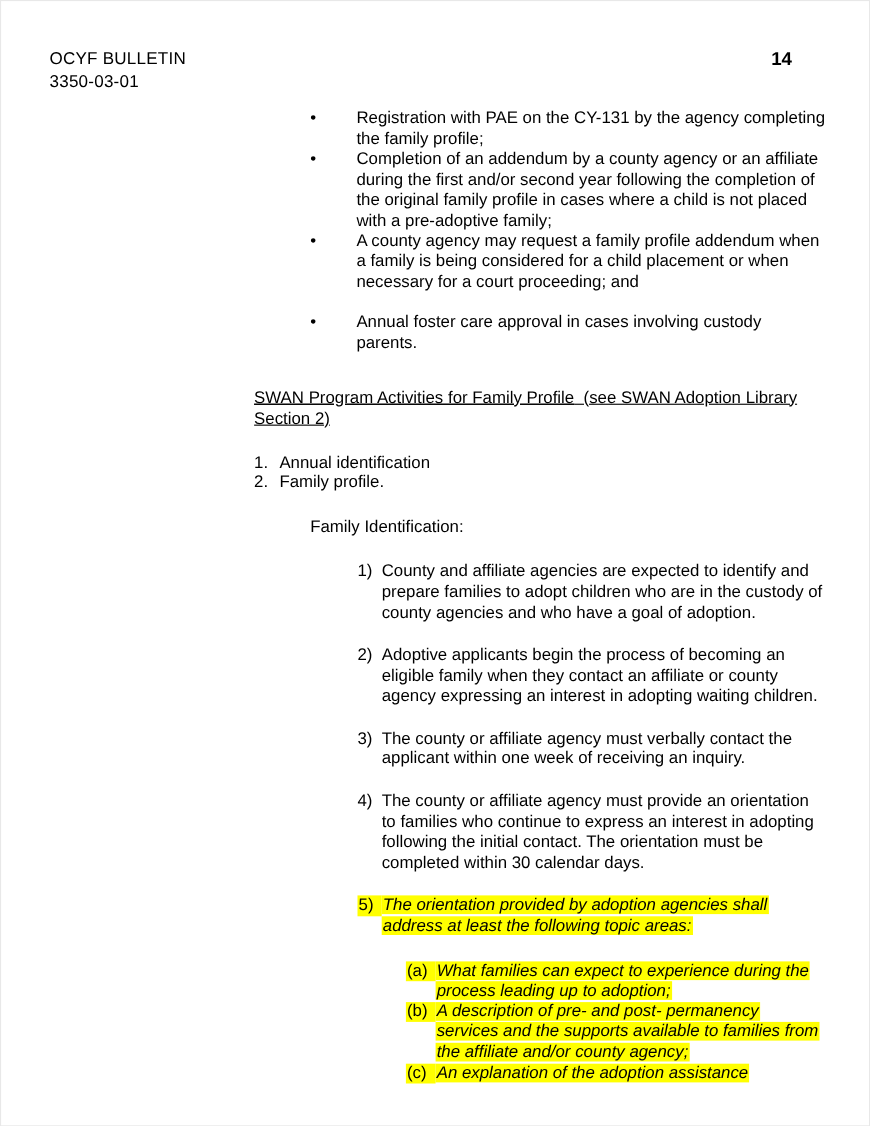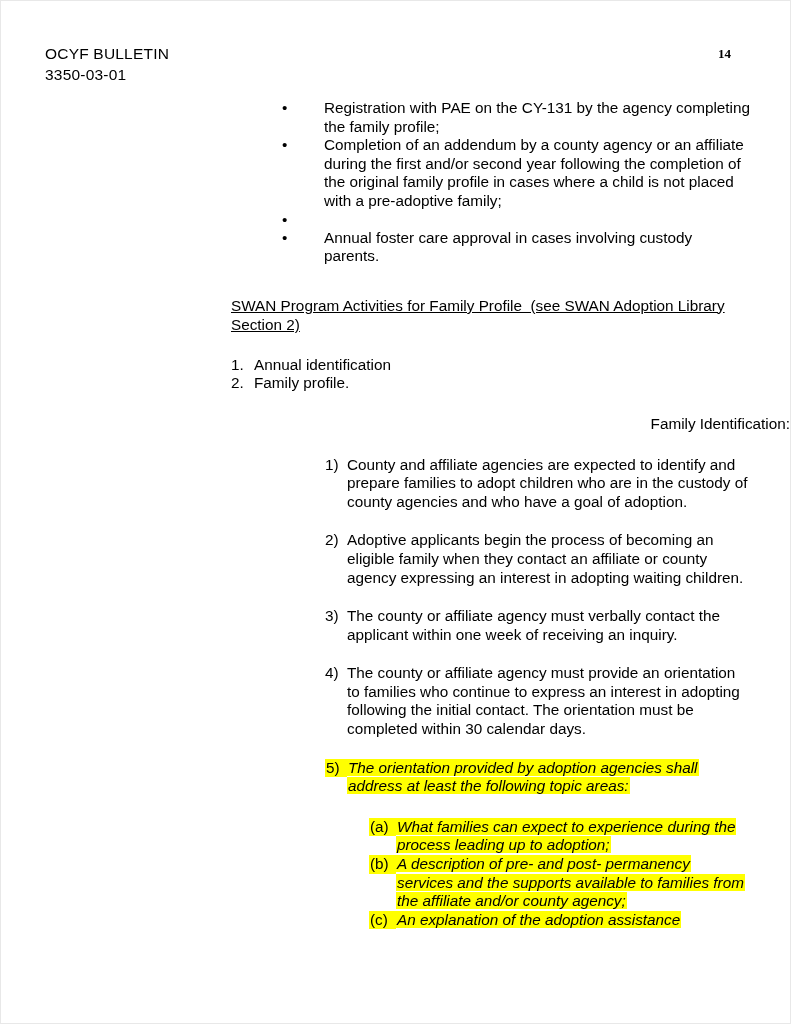--- a/index.html
+++ b/index.html
@@ -34,26 +34,25 @@
     position: absolute;
     left: 0;
     top: 0;
     font-size: 15.5px;
     line-height: 21px;
     letter-spacing: 0.2px;
   }
   .header-line { display: block; white-space: nowrap; }
   .header-page-number {
     position: absolute;
-    right: 13px;
-    top: 0;
-    font-size: 13px;
+    right: 24px;
+    top: 0;
+    font-size: 17px;
     line-height: 21px;
     font-weight: 700;
-    font-family: Liberation Serif, serif;
   }
 
   
   .body-block {
     position: absolute;
     top: 98px;
     left: 0;
     right: 0;
   }
 
@@ -114,21 +113,20 @@
     width: 20px;
     font-size: 15.3px;
     line-height: 18.6px;
   }
 
   
   .sub-heading {
     margin: 22px 0 0 281px;
     font-size: 15.3px;
     line-height: 18.6px;
-    text-align: right;
   }
 
   
   .paren-list {
     margin: 22px 0 0 0;
     padding: 0;
     list-style: none;
   }
   .paren-item {
     position: relative;
@@ -200,20 +198,21 @@
       <li class="bullet-item">
         <span class="dot">•</span>
         <span class="txt">Registration with PAE on the CY-131 by the agency completing the family profile;</span>
       </li>
       <li class="bullet-item">
         <span class="dot">•</span>
         <span class="txt">Completion of an addendum by a county agency or an affiliate during the first and/or second year following the completion of the original family profile in cases where a child is not placed with a pre-adoptive family;</span>
       </li>
       <li class="bullet-item">
         <span class="dot">•</span>
+        <span class="txt">A county agency may request a family profile addendum when a family is being considered for a child placement or when necessary for a court proceeding; and</span>
       </li>
       <li class="bullet-item gap-above">
         <span class="dot">•</span>
         <span class="txt">Annual foster care approval in cases involving custody parents.</span>
       </li>
     </ul>
 
     <p class="section-heading">
       <span class="underlined">SWAN Program Activities for Family Profile</span><span>&nbsp; (see SWAN Adoption Library Section 2)</span>
     </p>

